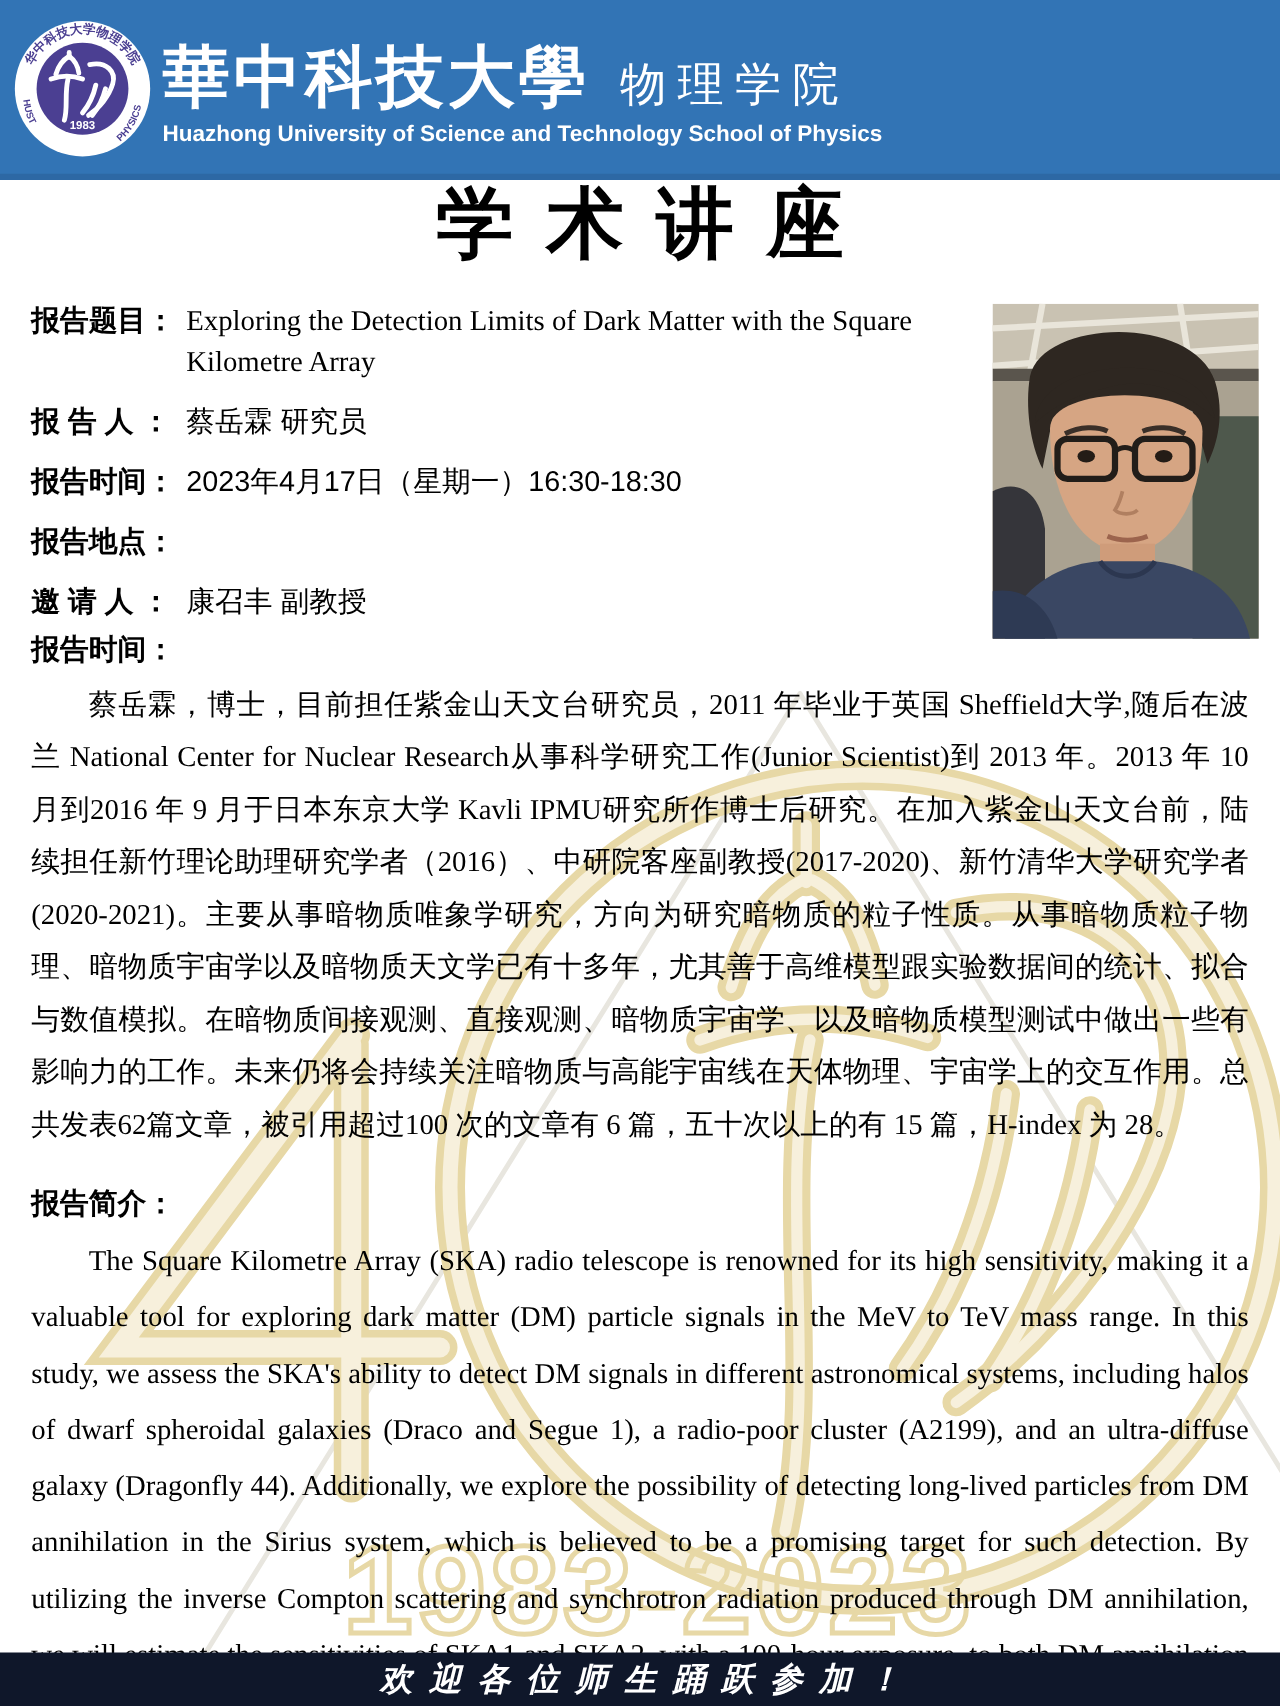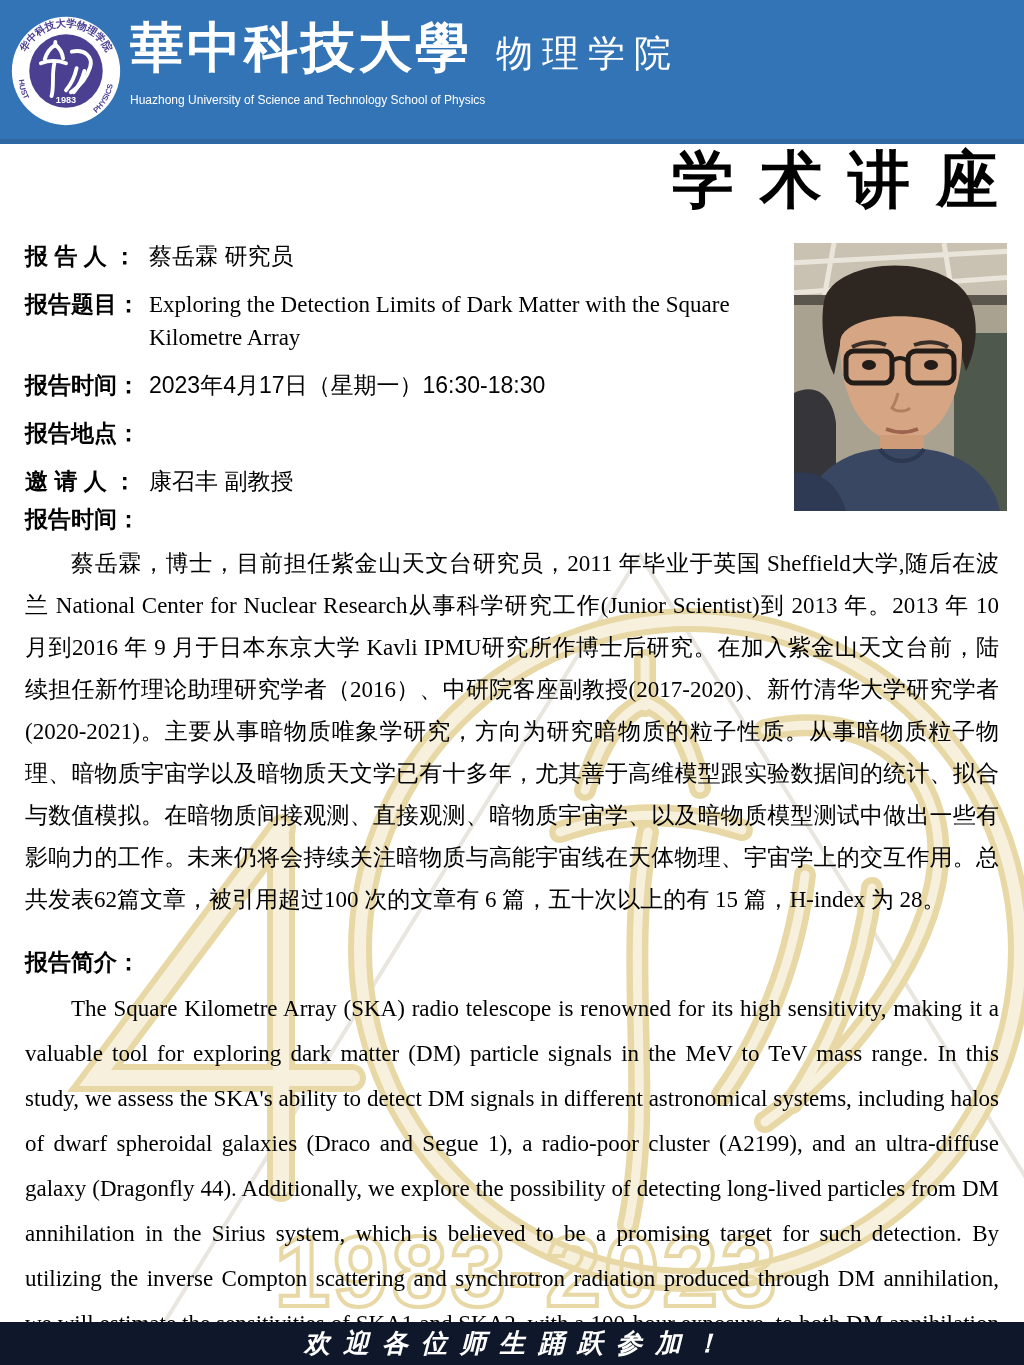--- a/index.html
+++ b/index.html
@@ -7,39 +7,39 @@
     width:1024px;height:1365px;position:relative;overflow:hidden;
     background:#ffffff;color:#000;
     font-family:"Liberation Sans","DejaVu Sans",sans-serif;
   }
   
   .header{
     position:absolute;top:0;left:0;width:1024px;height:139px;z-index:3;
     background:#3274b5;border-bottom:5px solid #2d68a4;
   }
   .logo{position:absolute;left:8px;top:12px;width:116px;height:118px;}
-  .brand{position:absolute;left:130px;top:16px;color:#fff;}
+  .brand{position:absolute;left:130px;top:30px;color:#fff;}
   .brand-cn{display:flex;align-items:baseline;white-space:nowrap;}
   .brand-univ{
     font-family:"Liberation Serif","DejaVu Serif",serif;
     font-size:54px;font-weight:700;letter-spacing:3px;line-height:64px;
   }
   .brand-school{
     font-family:"Liberation Serif","DejaVu Serif",serif;
     font-size:37px;font-weight:400;letter-spacing:9px;margin-left:24px;
   }
   .brand-en{
-    font-size:12px;font-weight:400;letter-spacing:0px;margin-top:13px;white-space:nowrap;
+    font-size:18px;font-weight:700;letter-spacing:0px;margin-top:3px;white-space:nowrap;
   }
   
   .watermark{position:absolute;left:0;top:0;width:1024px;height:1365px;z-index:0;}
   
   .main{position:relative;z-index:1;}
   .poster-title{
-    position:absolute;top:146px;left:0;width:1024px;text-align:right;
+    position:absolute;top:146px;left:0;width:1024px;text-align:center;
     font-size:62px;font-weight:900;letter-spacing:26px;text-indent:26px;line-height:68px;
   }
   .photo{position:absolute;left:794px;top:243px;width:213px;height:268px;z-index:2;}
   .info{position:absolute;left:25px;top:240px;width:758px;}
   .info-row{display:flex;margin-bottom:15px;font-size:23px;line-height:33px;}
   .info-label{font-weight:700;white-space:pre;flex:none;min-width:124px;}
   .info-value{font-weight:500;}
   .info-value.en-serif{font-family:"Liberation Serif","DejaVu Serif",serif;font-weight:400;}
   .sections{position:absolute;left:25px;top:503px;width:974px;}
   .sec-heading{font-size:23px;font-weight:700;line-height:32px;}
@@ -186,26 +186,26 @@
     <rect x="86" y="192" width="44" height="28" fill="#cf9c7a"></rect>
 
     <path d="M 10 268 C 16 230 52 208 86 206 L 130 206 C 168 210 198 232 206 268 Z" fill="#3a4763"></path>
     <path d="M 86 206 C 96 222 120 222 130 206" stroke="#2c3750" stroke-width="4" fill="none"></path>
 
     <path d="M 0 230 C 24 226 44 240 52 268 L 0 268 Z" fill="#2e3a54"></path>
   </svg>
 
   <div class="info">
     <div class="info-row">
+      <span class="info-label">报告题目：</span>
+      <span class="info-value en-serif">Exploring the Detection Limits of Dark Matter with the Square Kilometre Array</span>
+    </div>
+    <div class="info-row">
       <span class="info-label">报 告 人 ：</span>
       <span class="info-value">蔡岳霖  研究员</span>
-    </div>
-    <div class="info-row">
-      <span class="info-label">报告题目：</span>
-      <span class="info-value en-serif">Exploring the Detection Limits of Dark Matter with the Square Kilometre Array</span>
     </div>
     <div class="info-row">
       <span class="info-label">报告时间：</span>
       <span class="info-value">2023年4月17日（星期一）16:30-18:30</span>
     </div>
     <div class="info-row">
       <span class="info-label">报告地点：</span>
     </div>
     <div class="info-row">
       <span class="info-label">邀 请 人 ：</span>

